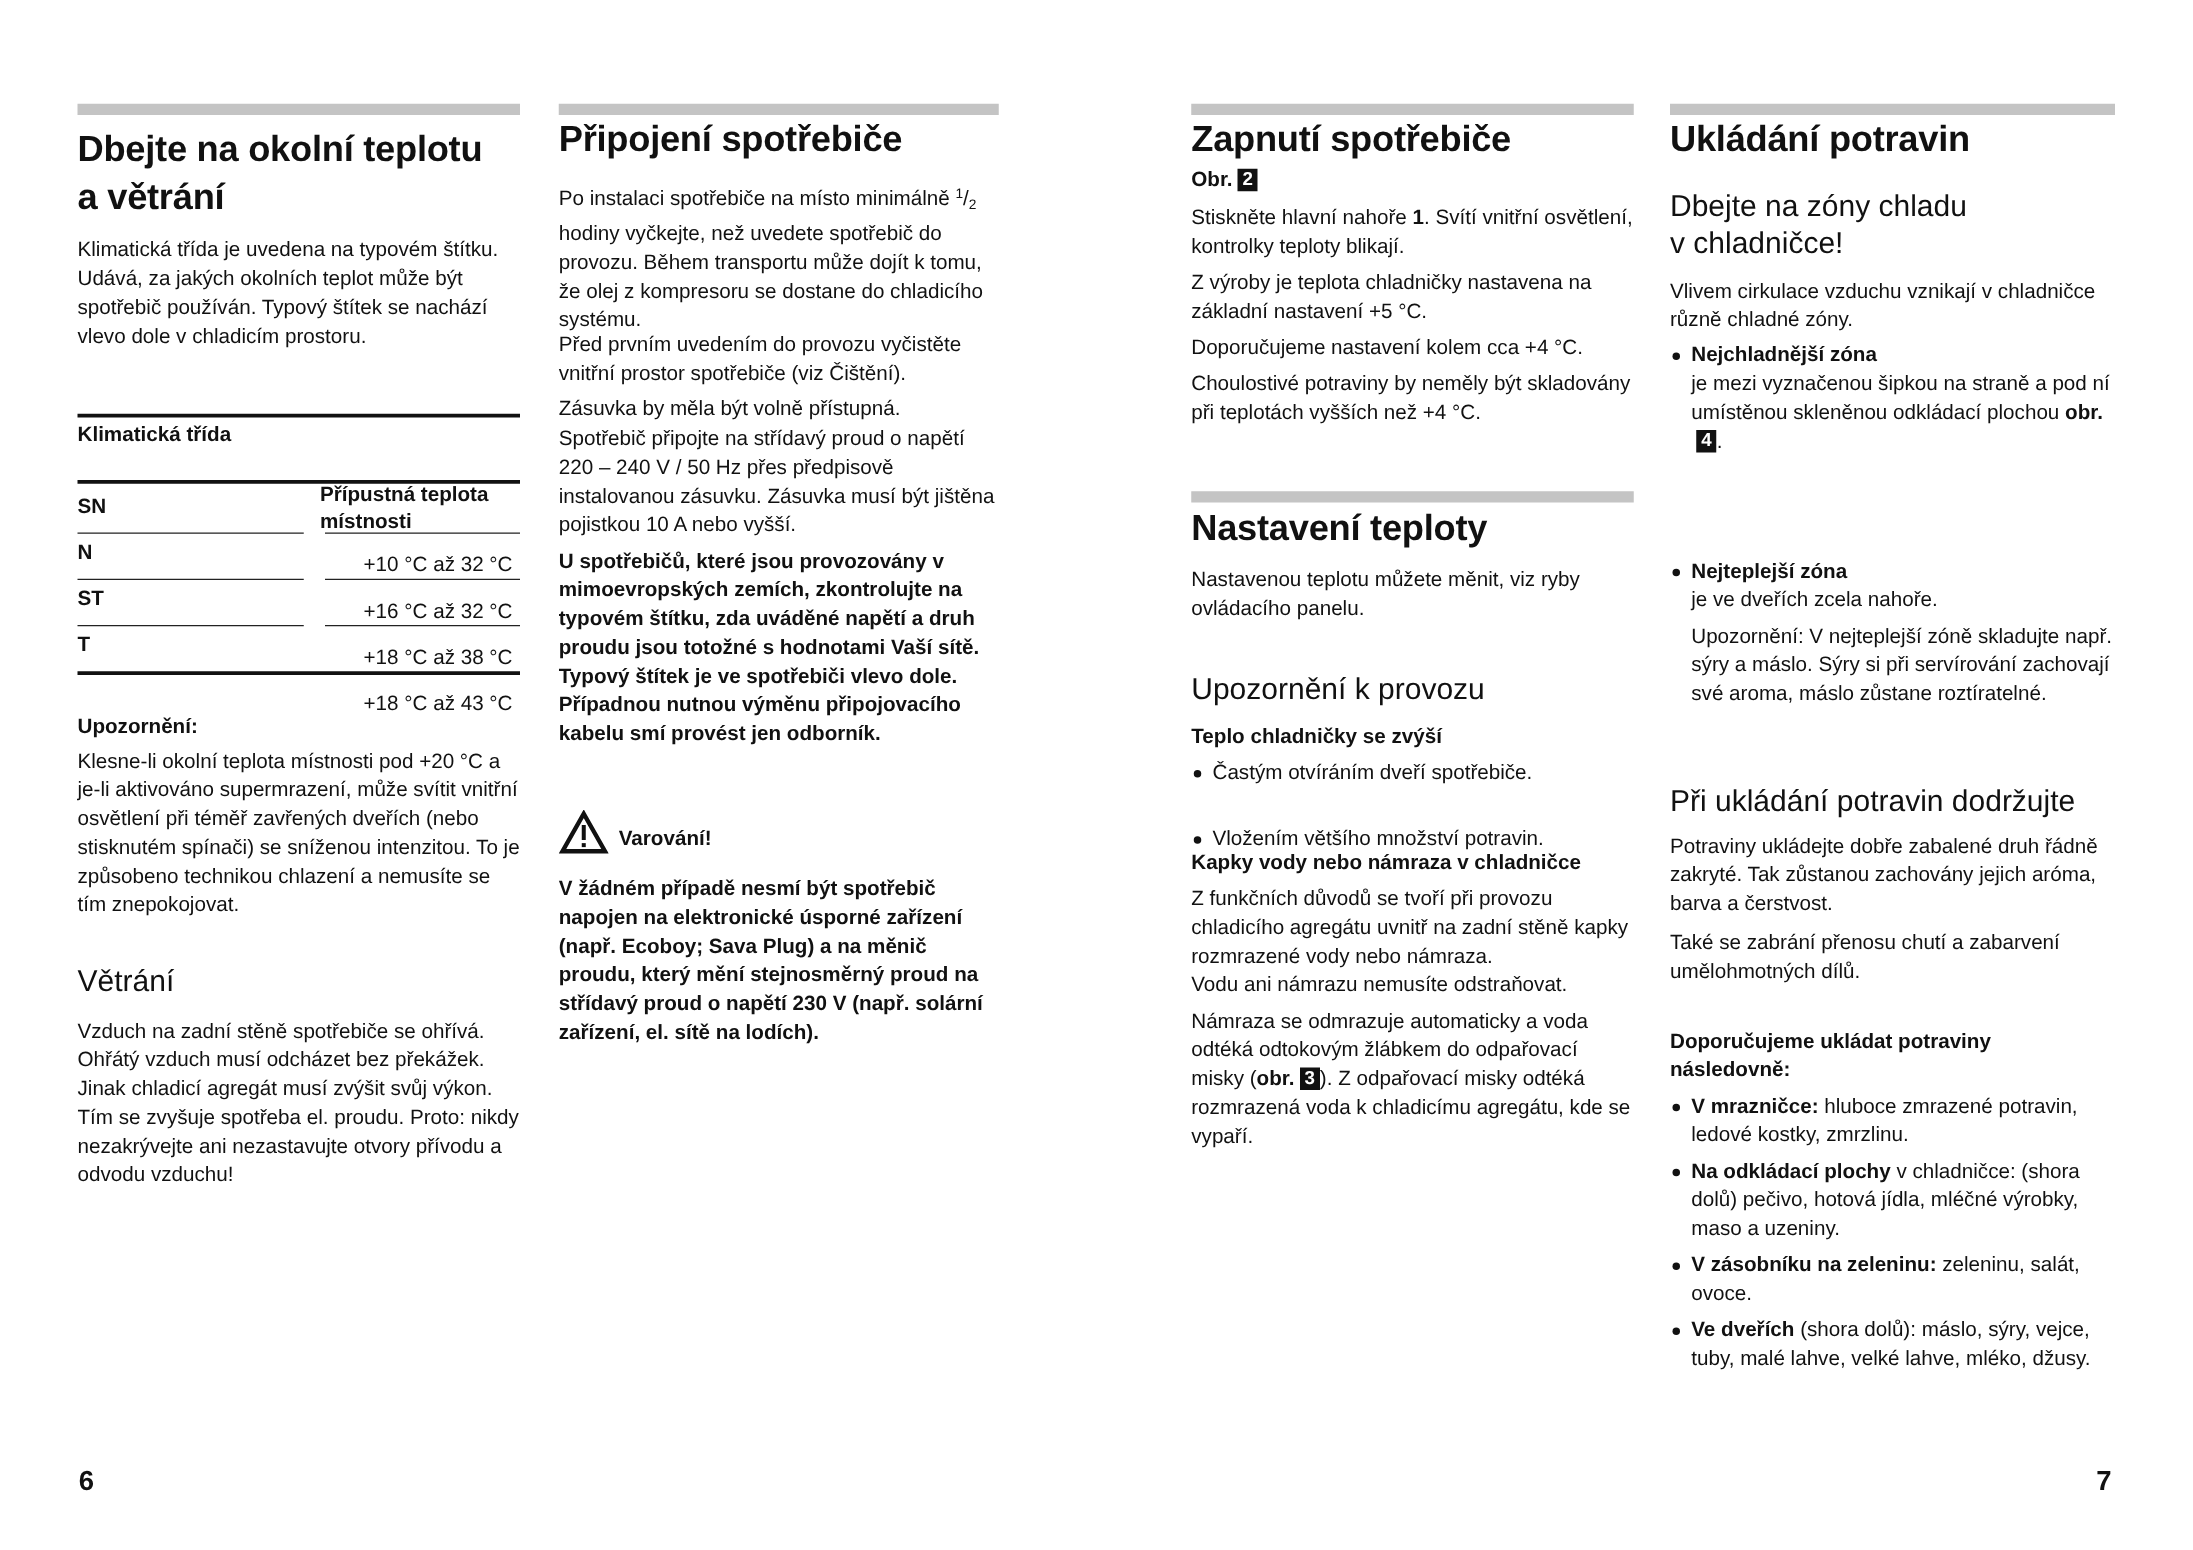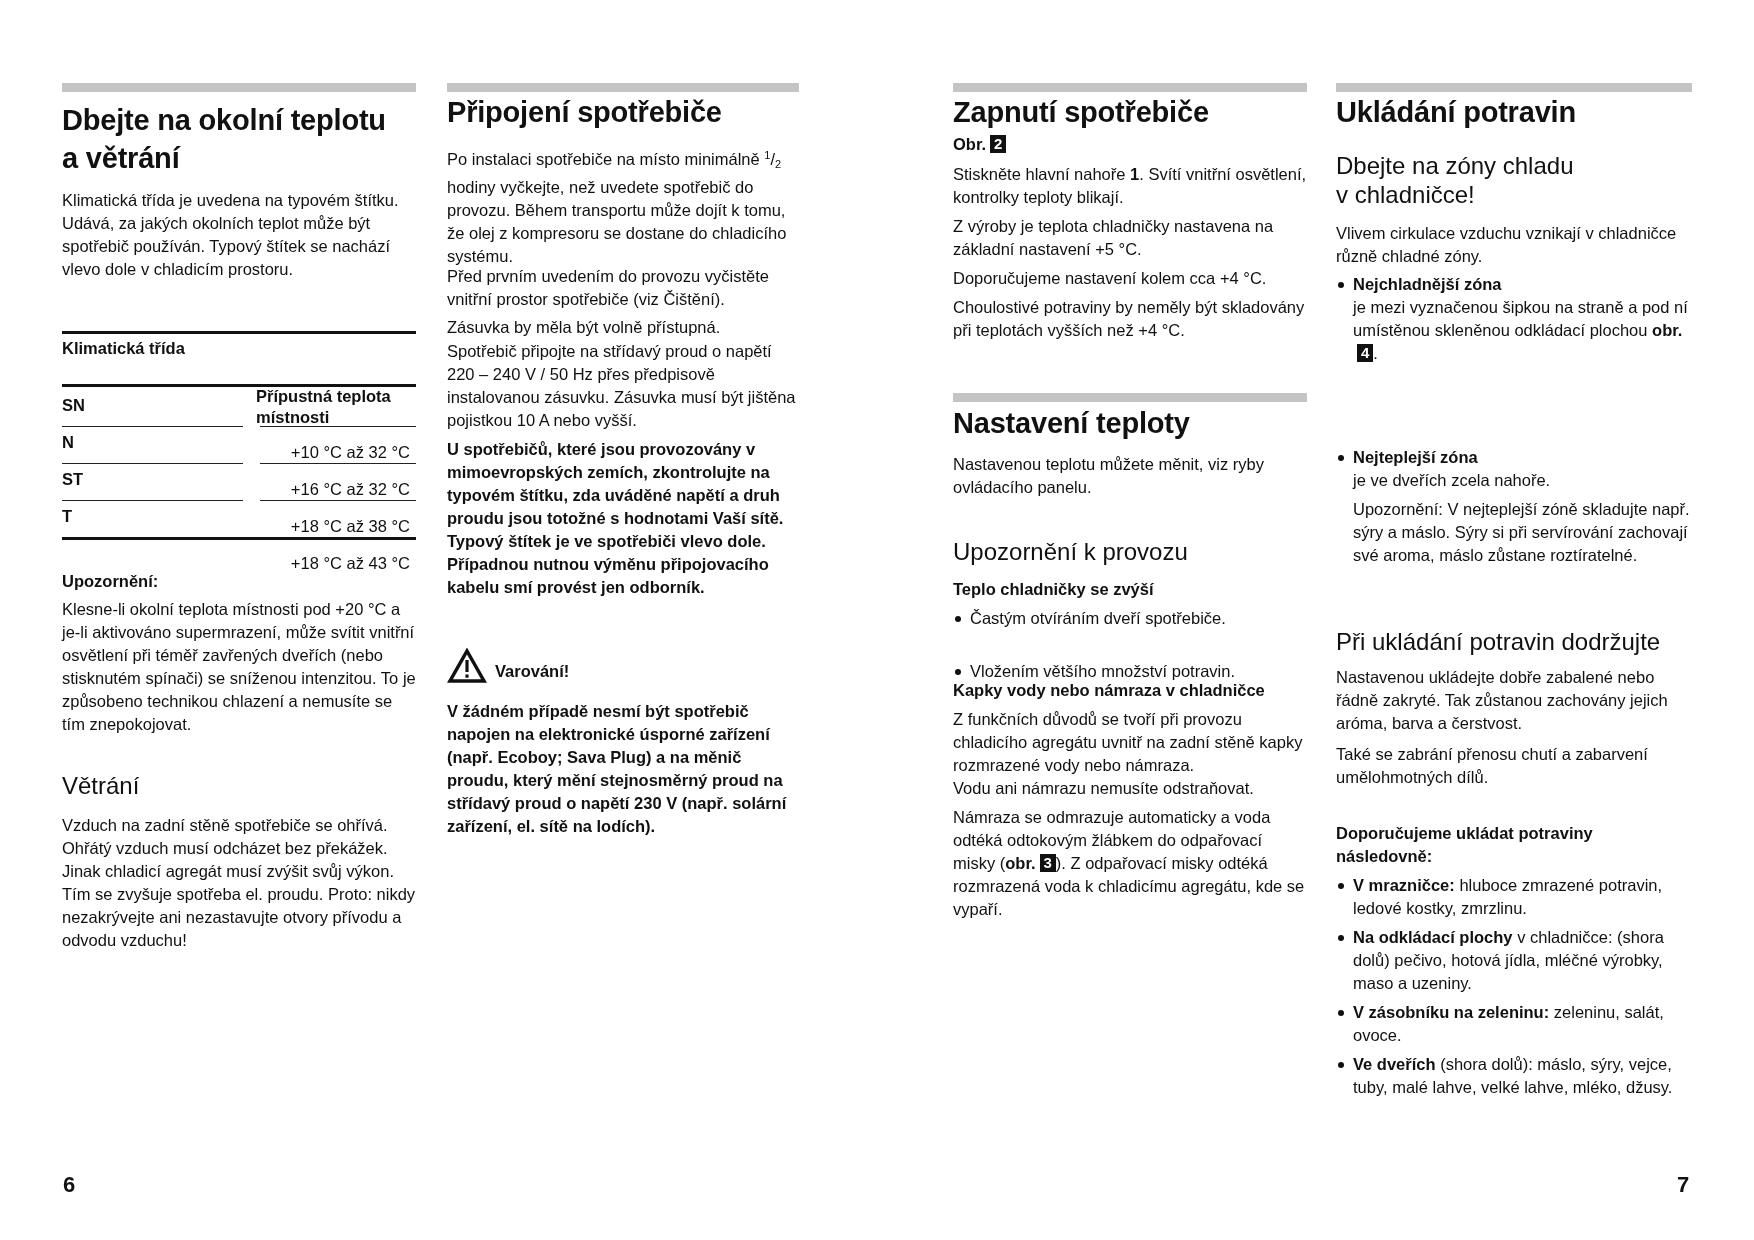--- a/index.html
+++ b/index.html
@@ -147,21 +147,21 @@
     <p class="p indent"><span>je mezi vyznačenou šipkou na straně a pod ní umístěnou skleněnou odkládací plochou </span><b>obr.</b><span class="badge">4</span><span>.</span></p>
   </div>
 
   <div class="abs" style="top:446px">
     <p class="p bullet b">Nejteplejší zóna</p>
     <p class="p indent">je ve dveřích zcela nahoře.</p>
     <p class="p indent" style="margin-top:6px">Upozornění: V nejteplejší zóně skladujte např. sýry a máslo. Sýry si při servírování zachovají své aroma, máslo zůstane roztíratelné.</p>
   </div>
 
   <h2 class="h2 abs" style="top:627px">Při ukládání potravin dodržujte</h2>
-  <p class="p abs" style="top:666px">Nastavenou ukládejte dobře zabalené nebo řádně zakryté. Tak zůstanou zachovány jejich aróma, barva a čerstvost.</p>
+  <p class="p abs" style="top:666px">Potraviny ukládejte dobře zabalené druh řádně zakryté. Tak zůstanou zachovány jejich aróma, barva a čerstvost.</p>
   <p class="p abs" style="top:743px">Také se zabrání přenosu chutí a zabarvení umělohmotných dílů.</p>
 
   <p class="p abs b" style="top:822px">Doporučujeme ukládat potraviny následovně:</p>
 
   <div class="abs" style="top:874px">
     <p class="p bullet" style="margin-bottom:6px"><b>V mrazničce:</b><span> hluboce zmrazené potravin, ledové kostky, zmrzlinu.</span></p>
     <p class="p bullet" style="margin-bottom:6px"><b>Na odkládací plochy</b><span> v chladničce: (shora dolů) pečivo, hotová jídla, mléčné výrobky, maso a uzeniny.</span></p>
     <p class="p bullet" style="margin-bottom:6px"><b>V zásobníku na zeleninu:</b><span> zeleninu, salát, ovoce.</span></p>
     <p class="p bullet"><b>Ve dveřích</b><span> (shora dolů): máslo, sýry, vejce, tuby, malé lahve, velké lahve, mléko, džusy.</span></p>
   </div>

